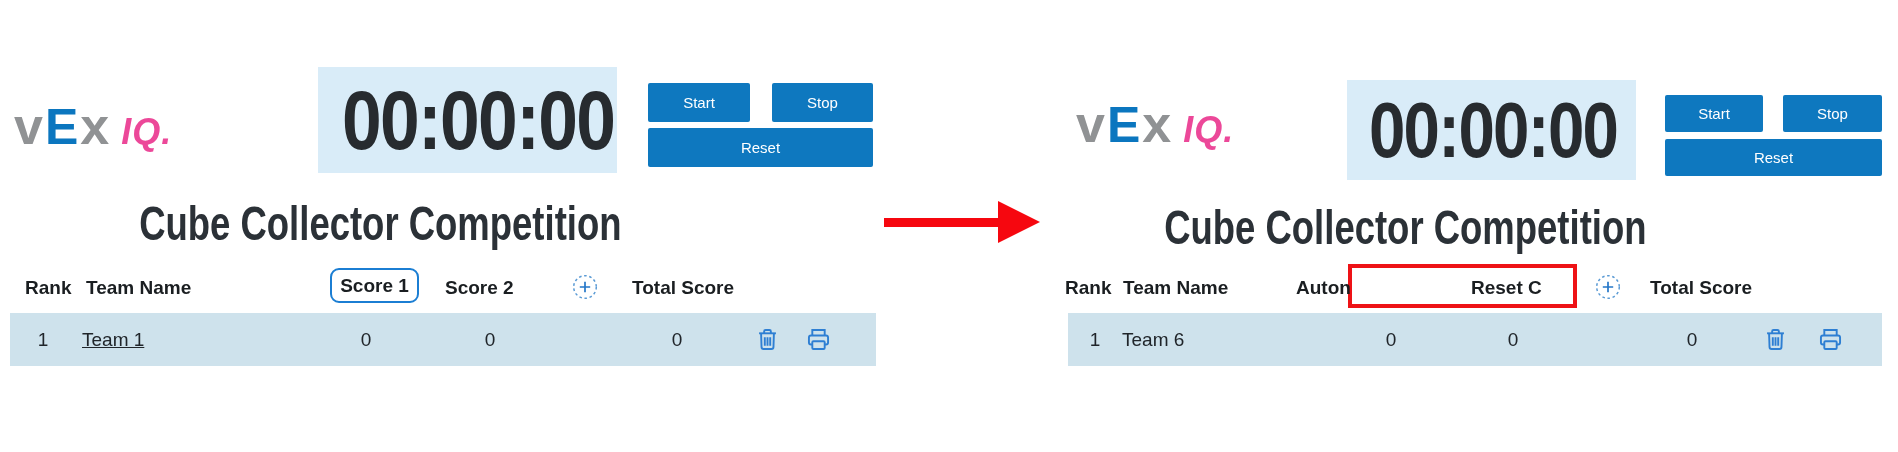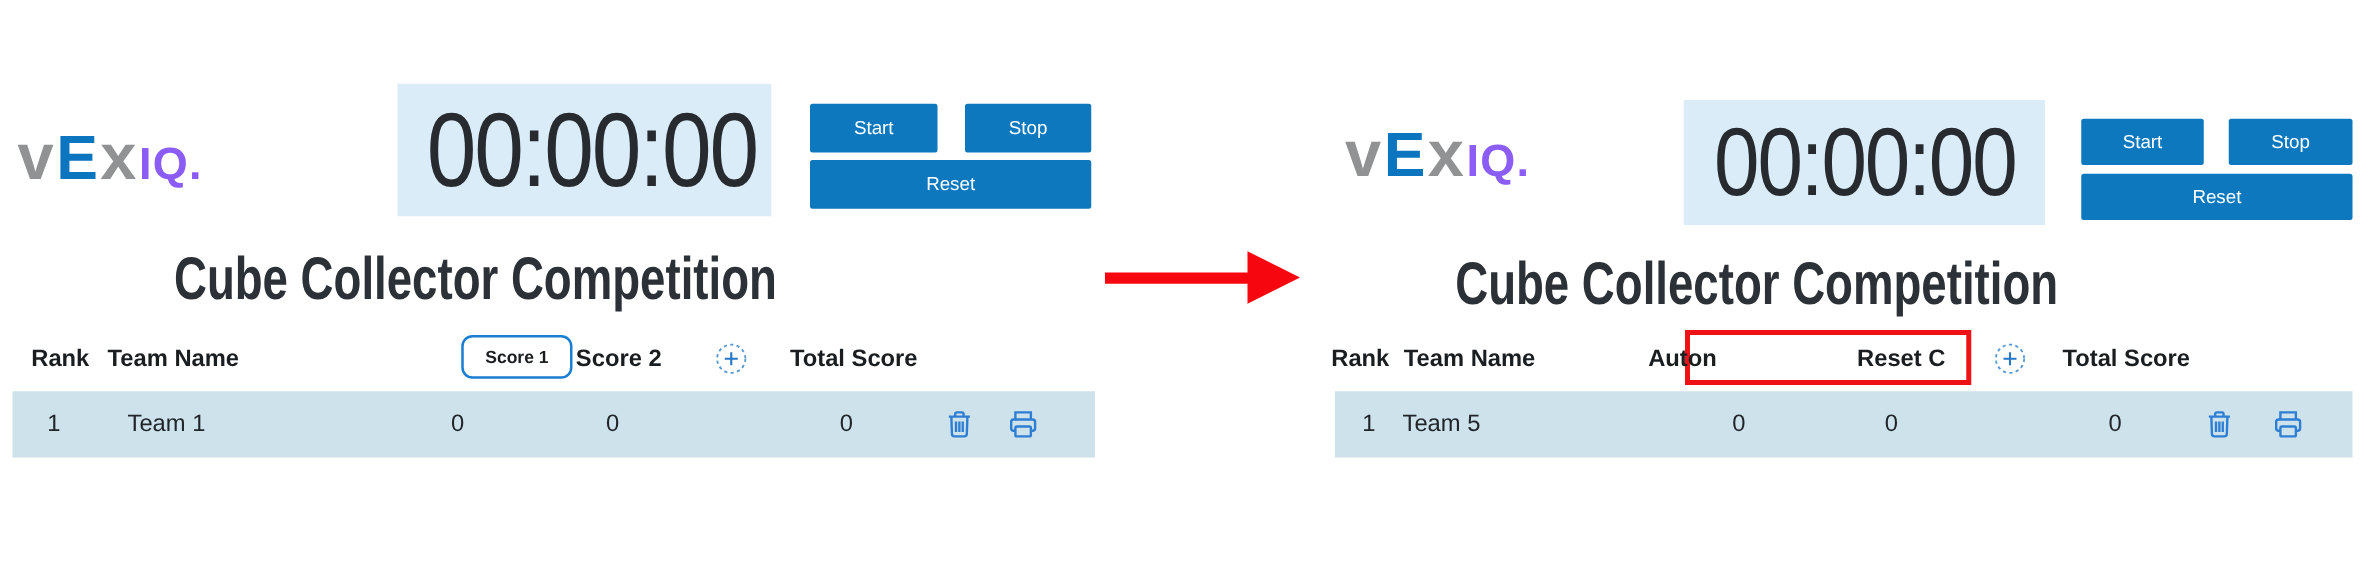--- a/index.html
+++ b/index.html
@@ -7,26 +7,26 @@
   body { font-family:"Liberation Sans", sans-serif; }
   .canvas { position:relative; width:1898px; height:452px; background:#fff; overflow:hidden; }
 
   .panel { position:absolute; inset:0; pointer-events:none; }
   .panel > * { pointer-events:auto; }
 
   
   .logo { position:absolute; display:flex; align-items:baseline; white-space:nowrap; }
   .logo .lv, .logo .lx { font-size:52px; font-weight:700; color:#909294; letter-spacing:2px; }
   .logo .le { font-size:50px; font-weight:700; color:#0b76bf; letter-spacing:2px; }
-  .logo .liq { font-size:36px; font-weight:700; color:#8b5cf6; letter-spacing:1px; }
+  .logo .liq { font-size:36px; font-weight:700; font-style:italic; color:#ec4899; margin-left:10px; letter-spacing:1px; }
   .p0 .logo { left:14px; top:96px; }
   .p1 .logo { left:1076px; top:94px; }
 
   
-  .timer { position:absolute; background:#d9ecf8; text-align:center; color:#272b2f; overflow:hidden; }
+  .timer { position:absolute; background:#d9ecf8; text-align:center; color:#272b2f; overflow:hidden;font-weight:bold; }
   .timer .tval { display:inline-block; transform:scaleX(0.85); transform-origin:50% 50%; letter-spacing:-2px; }
   .p0 .timer { left:318px; top:67px; width:299px; height:106px; line-height:106px; font-size:84px; }
   .p1 .timer { left:1347px; top:80px; width:289px; height:100px; line-height:100px; font-size:77px; }
 
   
   .btn { position:absolute; background:#0e78bf; color:#fff; font-size:15px; text-align:center; border:none; border-radius:2px; cursor:pointer; font-family:"Liberation Sans", sans-serif; }
   .p0 .btn-start { left:648px; top:83px;  width:102px; height:39px; }
   .p0 .btn-stop  { left:772px; top:83px;  width:101px; height:39px; }
   .p0 .btn-reset { left:648px; top:128px; width:225px; height:39px; }
   .p1 .btn-start { left:1665px; top:95px;  width:98px;  height:37px; }
@@ -34,22 +34,22 @@
   .p1 .btn-reset { left:1665px; top:139px; width:217px; height:37px; }
 
   
   .title { position:absolute; text-align:center; font-weight:700; font-size:48px; color:#2b3137; white-space:nowrap; }
   .title .tcond { display:inline-block; transform:scaleX(0.76); transform-origin:50% 50%; }
   .p0 .title { left:0px;    top:196px; width:760px; height:56px; line-height:56px; }
   .p1 .title { left:1030px; top:200px; width:750px; height:56px; line-height:56px; }
 
   
   .hcell { position:absolute; top:272px; height:32px; line-height:32px; font-size:19px; font-weight:700; color:#1a1e21; white-space:nowrap; }
-  .hcell.centered { text-align:center; }
-  .score1-box { position:absolute; left:330px; top:268px; width:89px; height:35px; line-height:31px; border:2px solid #1b7ed3; border-radius:9px; background:#fff; text-align:center; font-size:14px; font-weight:700; color:#1a1e21;margin-left:39px; }
+  .hcell.centered { }
+  .score1-box { position:absolute; left:330px; top:268px; width:89px; height:35px; line-height:31px; border:2px solid #1b7ed3; border-radius:9px; background:#fff; text-align:center; font-size:19px; font-weight:700; color:#1a1e21; }
   .p0 .h-rank  { left:25px; }
   .p0 .h-team  { left:86px; }
   .p0 .h-col2  { left:445px; width:100px; }
   .p0 .h-total { left:632px; }
   .red-box { position:absolute; left:1348px; top:264px; width:229px; height:44px; border:4px solid #ee1216; background:transparent; }
   .p1 .h-rank  { left:1065px; }
   .p1 .h-team  { left:1123px; }
   .p1 .h-col1  { left:1296px; width:100px; }
   .p1 .h-col2  { left:1471px; width:100px; }
   .p1 .h-total { left:1650px; }
@@ -59,21 +59,21 @@
   .p0 .plus-wrap { left:572px; }
   .p1 .plus-wrap { left:1595px; }
 
   
   .row { position:absolute; top:313px; height:53px; background:#cee2ec; font-size:19px; color:#20252a; }
   .p0 .row { left:10px;   width:866px; }
   .p1 .row { left:1068px; width:814px; }
   .cell { position:absolute; top:0; height:53px; line-height:53px; white-space:nowrap; }
   .cell.num { text-align:center; width:80px; }
   .p0 .c-rank  { left:8px;  width:50px; text-align:center; }
-  .p0 .c-team  { left:92px; }
+  .p0 .c-team  { left:72px;text-decoration:underline; }
   .p0 .c-s1    { left:316px; }
   .p0 .c-s2    { left:440px; }
   .p0 .c-total { left:627px; }
   .p0 .c-trash { left:744px; }
   .p0 .c-print { left:795px; }
   .p1 .c-rank  { left:2px;  width:50px; text-align:center; }
   .p1 .c-team  { left:54px; }
   .p1 .c-s1    { left:283px; }
   .p1 .c-s2    { left:405px; }
   .p1 .c-total { left:584px; }
@@ -182,21 +182,21 @@
     <div class="plus-wrap">
       <svg width="26" height="26" viewBox="0 0 26 26">
         <circle cx="13" cy="13" r="11.3" fill="none" stroke="#5b9bd5" stroke-width="1.5" stroke-dasharray="2.6 2.6"></circle>
         <path d="M13 7.8v10.4 M7.8 13h10.4" stroke="#2577c8" stroke-width="1.7" fill="none"></path>
       </svg>
     </div>
     <div class="hcell h-total">Total Score</div>
 
     <div class="row">
       <div class="cell c-rank">1</div>
-      <div class="cell c-team">Team 5</div>
+      <div class="cell c-team">Team 6</div>
       <div class="cell num c-s1">0</div>
       <div class="cell num c-s2">0</div>
       <div class="cell num c-total">0</div>
       <div class="icon-cell c-trash">
         <svg width="27" height="27" viewBox="0 0 24 24" fill="none" stroke="#2e7fd3" stroke-width="1.7">
           <path d="M4.5 6.5h15"></path>
           <path d="M9 6.5V4.8c0-.7.6-1.3 1.3-1.3h3.4c.7 0 1.3.6 1.3 1.3v1.7"></path>
           <path d="M6.3 6.5l.4 12.2c0 1 .8 1.8 1.8 1.8h7c1 0 1.8-.8 1.8-1.8l.4-12.2"></path>
           <path d="M9.6 10v7.5 M12 10v7.5 M14.4 10v7.5"></path>
         </svg>

